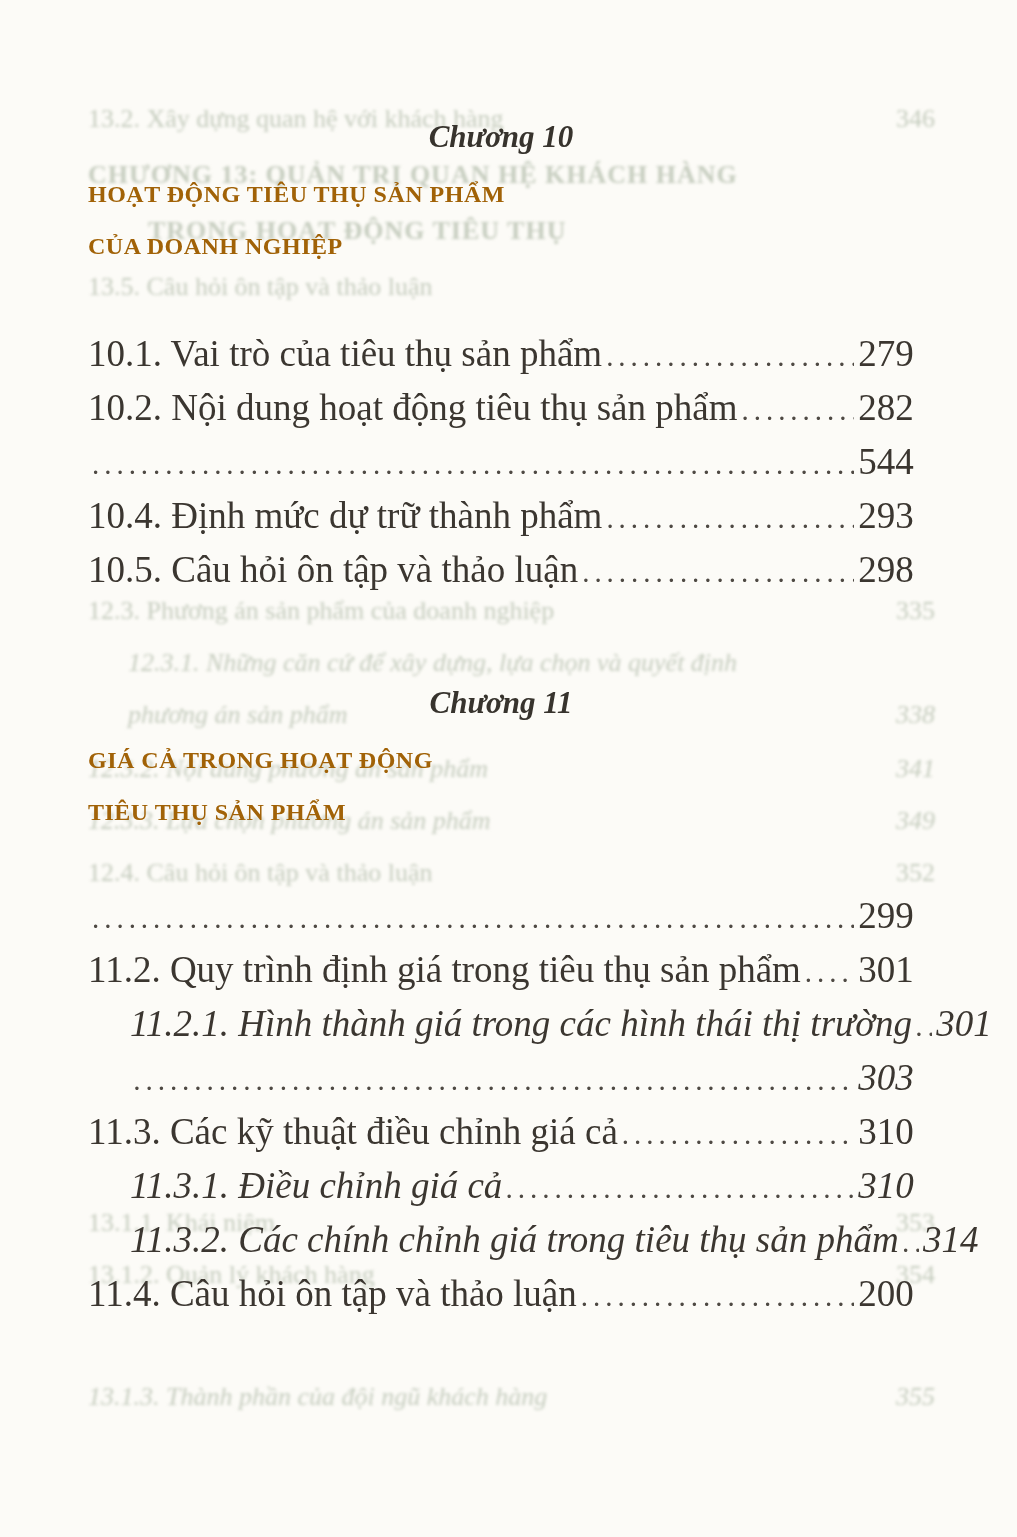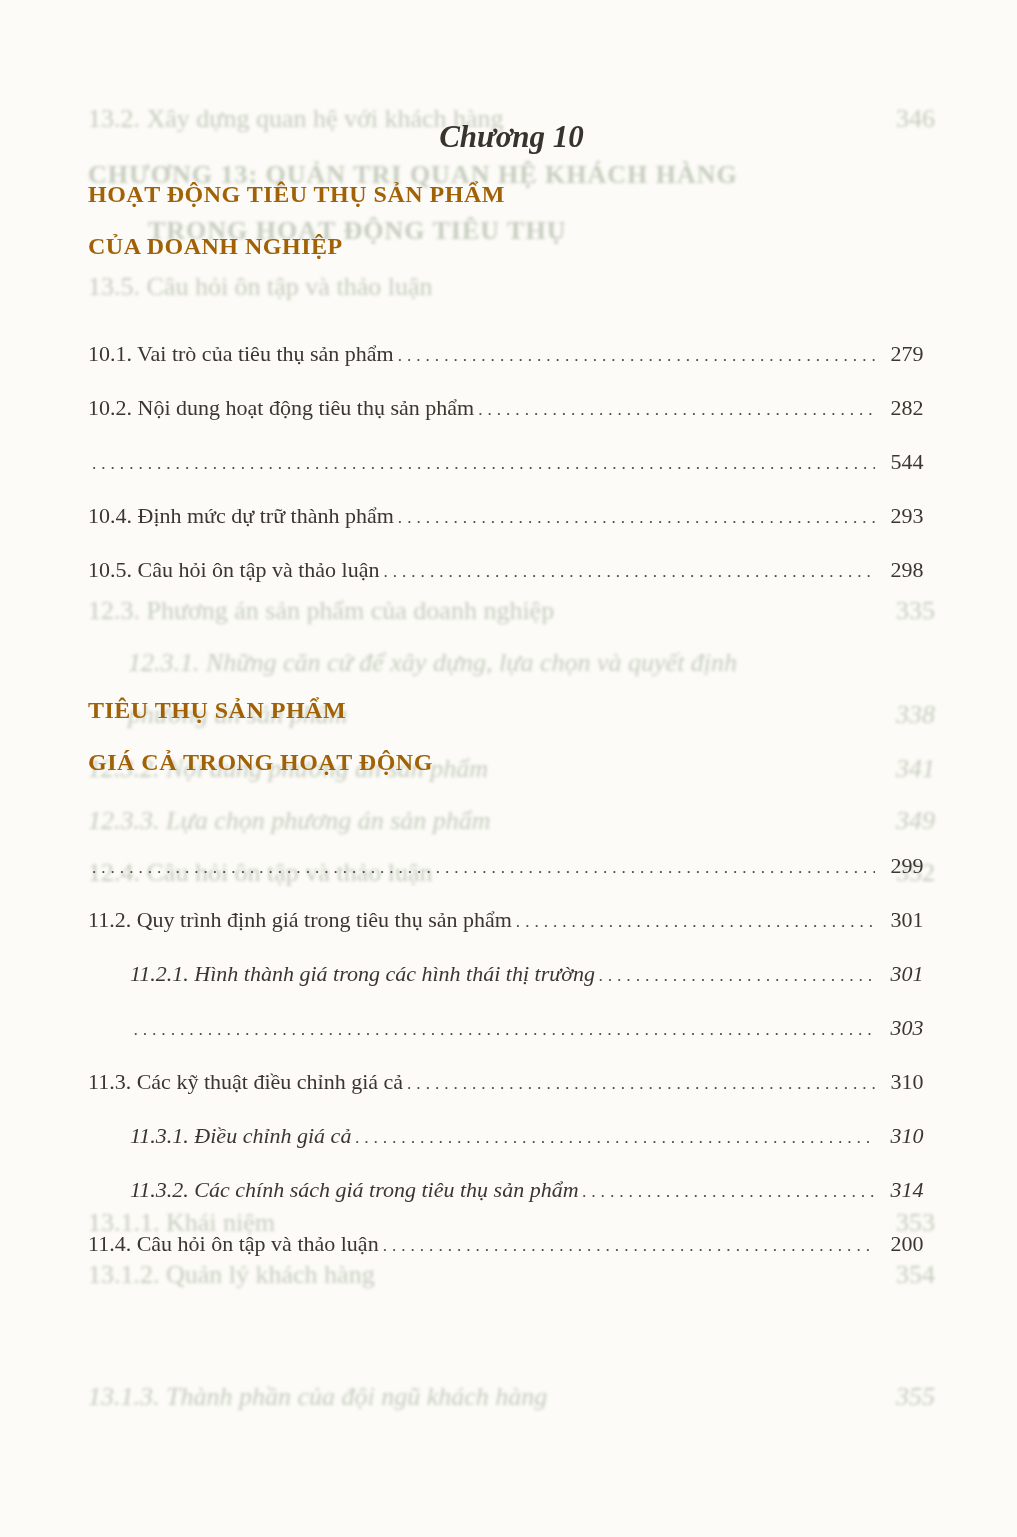--- a/index.html
+++ b/index.html
@@ -19,21 +19,21 @@
     color:#c6cdbf;
     filter:blur(1.6px);
     font-size:26px;
     white-space:nowrap;
     overflow:hidden;
     display:flex; align-items:baseline;
   }
   .ghost .g-num { margin-left:auto; padding-left:14px; }
   .ghost.bold { font-weight:bold; letter-spacing:1px; }
   
-  .content { position:relative; z-index:1; padding:118px 82px 0 88px; }
+  .content { position:relative; z-index:1; padding:118px 103px 0 88px; }
   .chapter-label {
     text-align:center;
     font-style:italic;
     font-weight:bold;
     font-size:31px;
     line-height:38px;
     color:#37332d;
   }
   .chapter-title {
     margin-top:12px;
@@ -44,21 +44,21 @@
     letter-spacing:0.5px;
     color:#a16207;
   }
   .toc { margin-top:56px; }
   .toc-2 { margin-top:52px; }
   .section-2 { margin-top:86px; }
   .toc-row {
     display:flex;
     align-items:baseline;
     line-height:52px;
-    font-size:22px;
+    font-size:37px;
   }
   .toc-row.sub { padding-left:42px; font-style:italic; }
   .toc-label { white-space:nowrap; }
   .dots {
     flex:1 1 auto;
     min-width:16px;
     overflow:hidden;
     white-space:nowrap;
     margin:0 4px;
     color:#4e4943;
@@ -161,23 +161,24 @@
         </div>
         <div class="toc-row">
           <span class="toc-label">10.5. Câu hỏi ôn tập và thảo luận</span>
           <span class="dots"></span>
           <span class="toc-page">298</span>
         </div>
       </div>
     </div>
 
     <div class="section-2">
+      <div class="chapter-label">Chương 11</div>
       <div class="chapter-title">
+        <div>GIÁ CẢ TRONG HOẠT ĐỘNG</div>
         <div>TIÊU THỤ SẢN PHẨM</div>
-        <div>GIÁ CẢ TRONG HOẠT ĐỘNG</div>
       </div>
 
       <div class="toc toc-2">
         <div class="toc-row">
           <span class="dots"></span>
           <span class="toc-page">299</span>
         </div>
         <div class="toc-row">
           <span class="toc-label">11.2. Quy trình định giá trong tiêu thụ sản phẩm</span>
           <span class="dots"></span>
@@ -196,21 +197,21 @@
           <span class="toc-label">11.3. Các kỹ thuật điều chỉnh giá cả</span>
           <span class="dots"></span>
           <span class="toc-page">310</span>
         </div>
         <div class="toc-row sub">
           <span class="toc-label">11.3.1. Điều chỉnh giá cả</span>
           <span class="dots"></span>
           <span class="toc-page">310</span>
         </div>
         <div class="toc-row sub">
-          <span class="toc-label">11.3.2. Các chính sách giá trong tiêu thụ sản phẩm</span>
+          <span class="toc-label">11.3.2. Các chính chỉnh giá trong tiêu thụ sản phẩm</span>
           <span class="dots"></span>
           <span class="toc-page">314</span>
         </div>
         <div class="toc-row">
           <span class="toc-label">11.4. Câu hỏi ôn tập và thảo luận</span>
           <span class="dots"></span>
           <span class="toc-page">200</span>
         </div>
       </div>
     </div>

